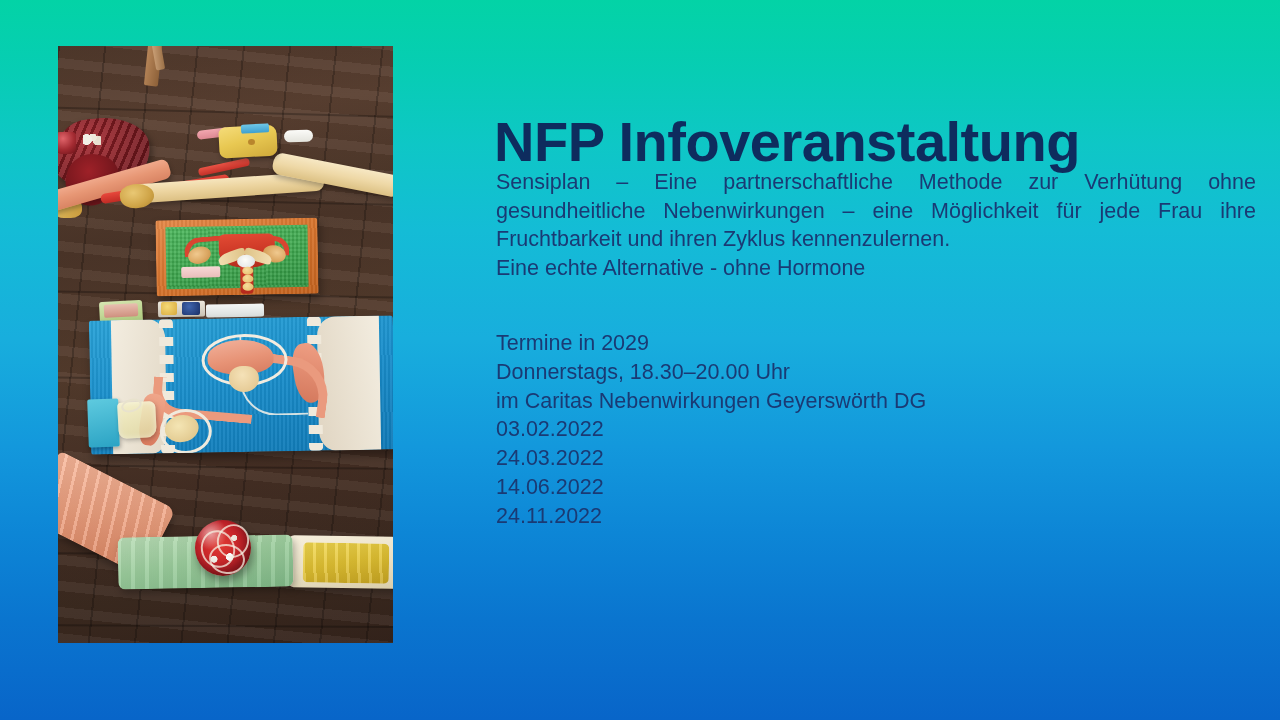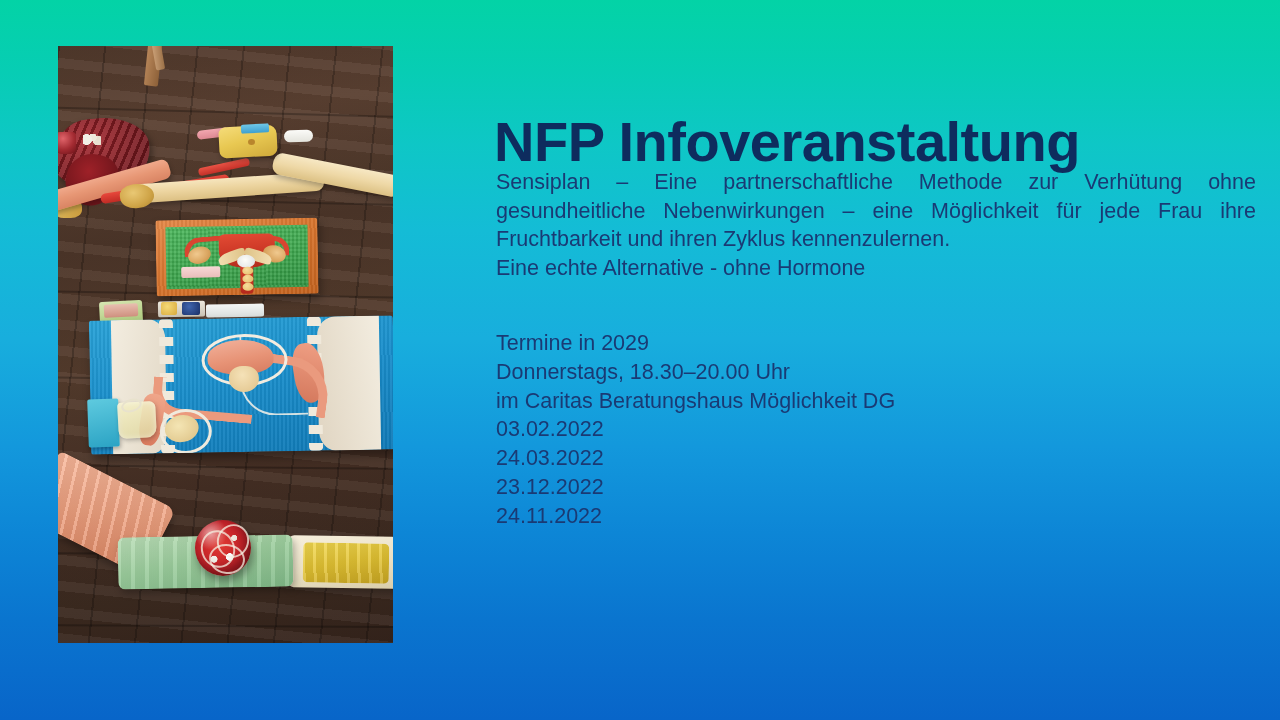--- a/index.html
+++ b/index.html
@@ -842,20 +842,20 @@
   <h1 id="title">NFP Infoveranstaltung</h1>
 
   <div id="lead">
     <span>Sensiplan – Eine partnerschaftliche Methode zur Verhütung ohne gesundheitliche Nebenwirkungen – eine Möglichkeit für jede Frau ihre Fruchtbarkeit und ihren Zyklus kennenzulernen.</span>
     <span class="last-line">Eine echte Alternative - ohne Hormone</span>
   </div>
 
   <div id="details">
     <div>Termine in 2029</div>
     <div>Donnerstags, 18.30–20.00 Uhr</div>
-    <div>im Caritas Beratungshaus Möglichkeit DG</div>
+    <div>im Caritas Nebenwirkungen Geyerswörth DG</div>
     <div>03.02.2022</div>
     <div>24.03.2022</div>
-    <div>23.12.2022</div>
+    <div>14.06.2022</div>
     <div>24.11.2022</div>
   </div>
 
 </div>
 
 </body></html>

